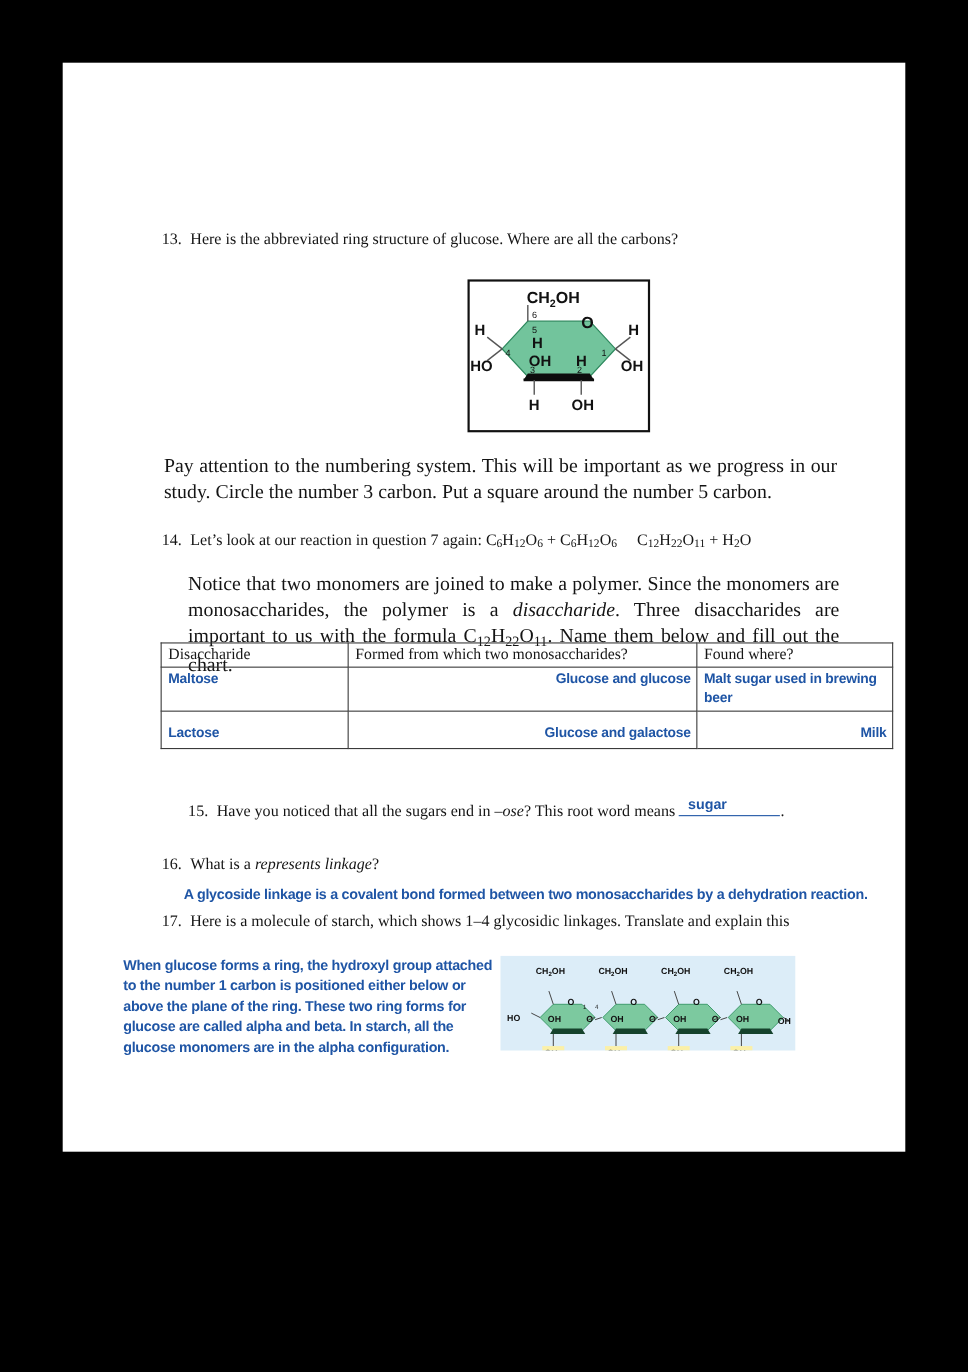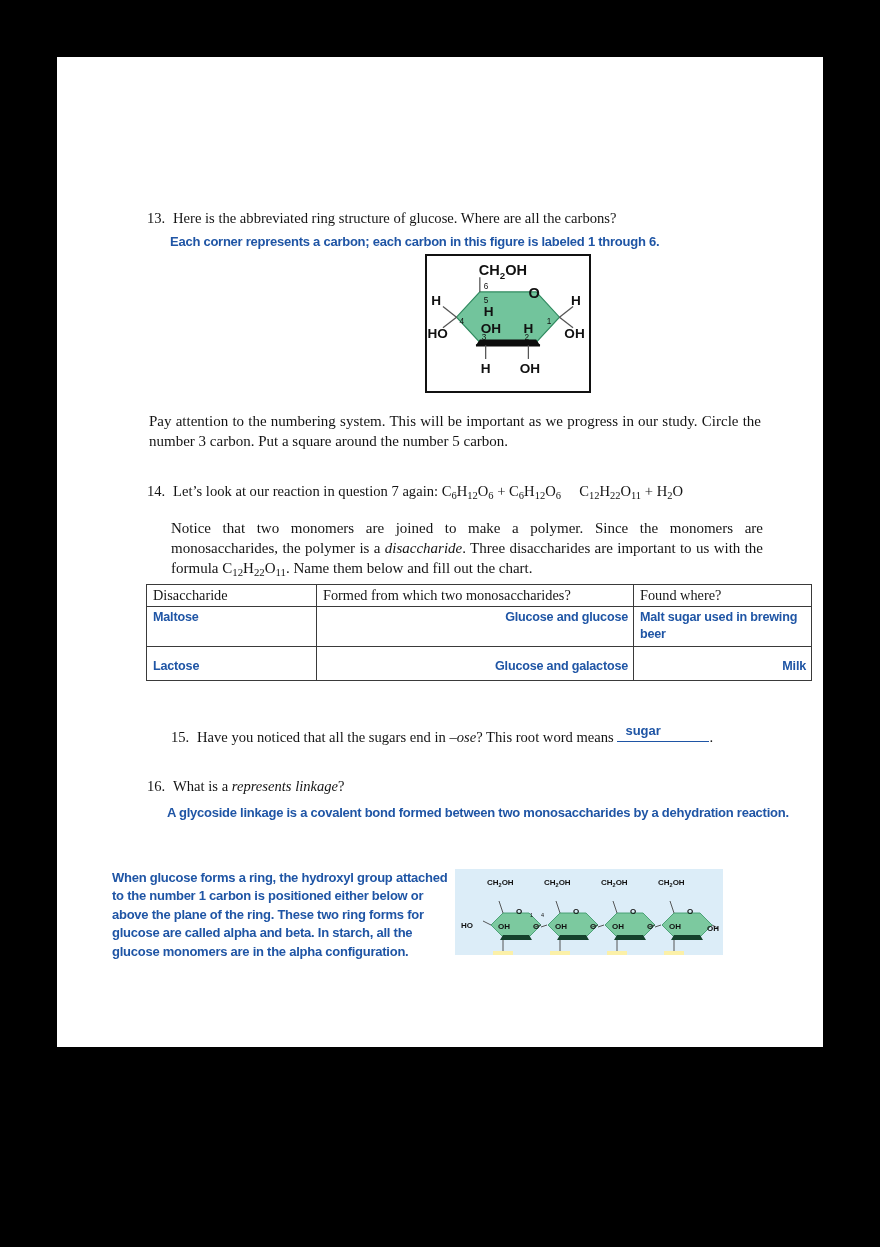--- a/index.html
+++ b/index.html
@@ -50,21 +50,21 @@
     font-weight: bold;
     font-size: 13.0px;
     color: #1F55A5;
     line-height: 1.32;
     letter-spacing: -0.25px;
   }
 
   .para {
     position: absolute;
     font-family: "Liberation Serif", serif;
-    font-size: 15px;
+    font-size: 18px;
     color: #141414;
     line-height: 1.34;
     text-align: justify;
   }
 
   sub { font-size: 0.72em; vertical-align: -0.25em; }
 
   
   .glucose-box {
     position: absolute;
@@ -153,21 +153,20 @@
 </head>
 <body>
 
 <div class="page">
 <div class="content">
 
   <div class="q" style="left:90px; top:152px; width:620px;">
     <span class="num">13.</span><span>Here is the abbreviated ring structure of glucose. Where are all the carbons?</span>
   </div>
 
-  <div class="ans" style="left:113px; top:176px; width:620px;">Each corner represents a carbon; each carbon in this figure is labeled 1 through 6.</div>
 
   <div class="glucose-box">
     <svg viewBox="0 0 166 139" width="162" height="135" style="display:block;">
 
       <polygon points="30,63 54,37 112,37 136,63 112,89 54,89" fill="#72C49C" stroke="#2f8a5f" stroke-width="1.2"></polygon>
 
       <polygon points="54,86 112,86 116,92 50,92" fill="#0d0d0d"></polygon>
       <line x1="50" y1="92" x2="116" y2="92" stroke="#0d0d0d" stroke-width="2.4"></line>
 
       <line x1="54" y1="37" x2="54" y2="22" stroke="#555" stroke-width="1.3"></line>
@@ -243,20 +242,23 @@
     <span class="num">15.</span><span>Have you noticed that all the sugars end in –</span><span class="ital">ose</span><span>? This root word means</span>
     <span class="blank"><span>sugar</span></span><span>.</span>
   </div>
 
   <div class="q" style="left:90px; top:720px; width:640px;">
     <span class="num">16.</span><span>What is a </span><span class="ital">represents linkage</span><span>?</span>
   </div>
 
   <div class="ans" style="left:110px; top:747px; width:650px;">A glycoside linkage is a covalent bond formed between two monosaccharides by a dehydration reaction.</div>
 
+  <div class="q" style="left:90px; top:772px; width:620px;">
+    <span class="num">17.</span><span>Here is a molecule of starch, which shows 1–4 glycosidic linkages. Translate and explain this</span>
+  </div>
 
   <div class="ans" style="left:55px; top:812px; width:338px; line-height:1.42;">When glucose forms a ring, the hydroxyl group attached to the number 1 carbon is positioned either below or above the plane of the ring. These two ring forms for glucose are called alpha and beta. In starch, all the glucose monomers are in the alpha configuration.</div>
 
   <div class="starch-box">
     <svg viewBox="0 0 268 86" width="268" height="86" style="display:block;">
       <defs>
         <g id="ringdef">
           <polygon points="8,30 20,18 46,18 58,30 46,42 20,42" fill="#7CC99F" stroke="#3f9b6d" stroke-width="0.9"></polygon>
           <polygon points="20,40 46,40 49,45 17,45" fill="#15422c"></polygon>
         </g>

